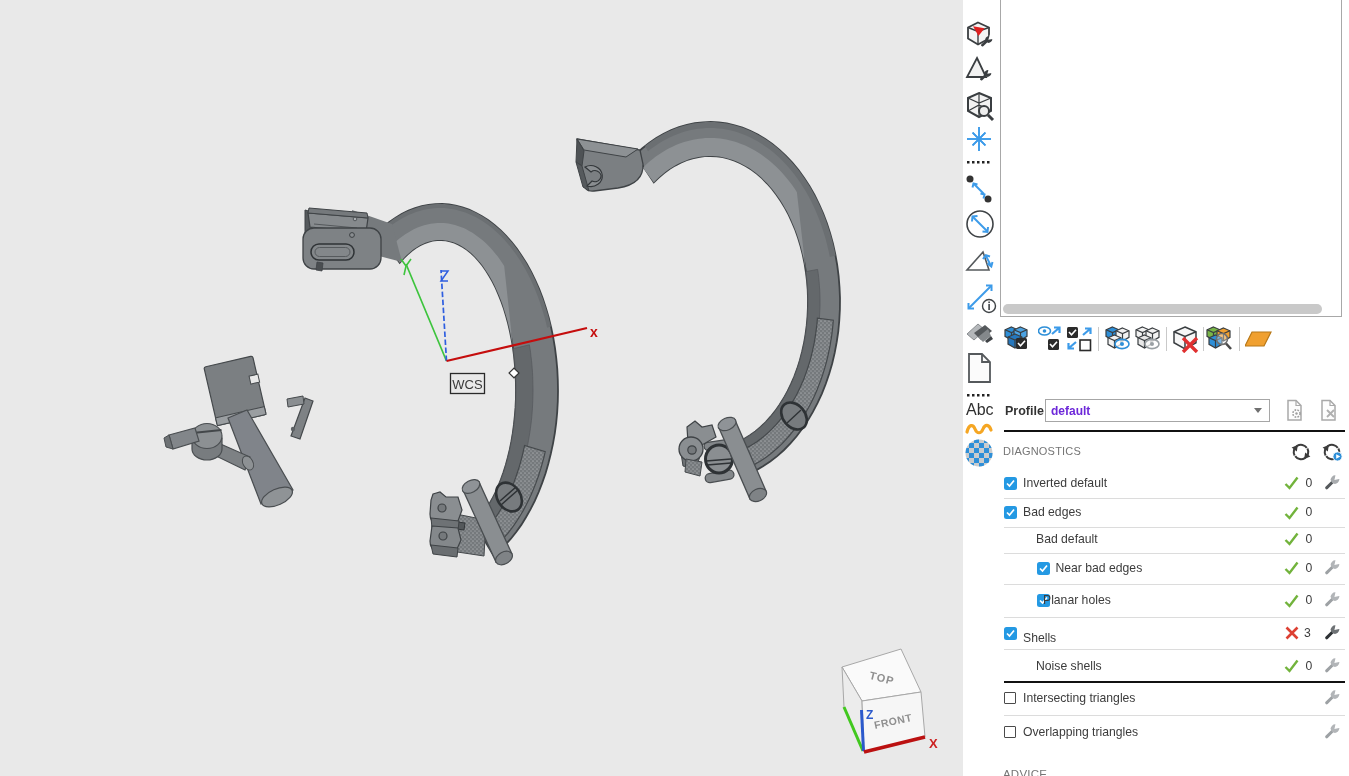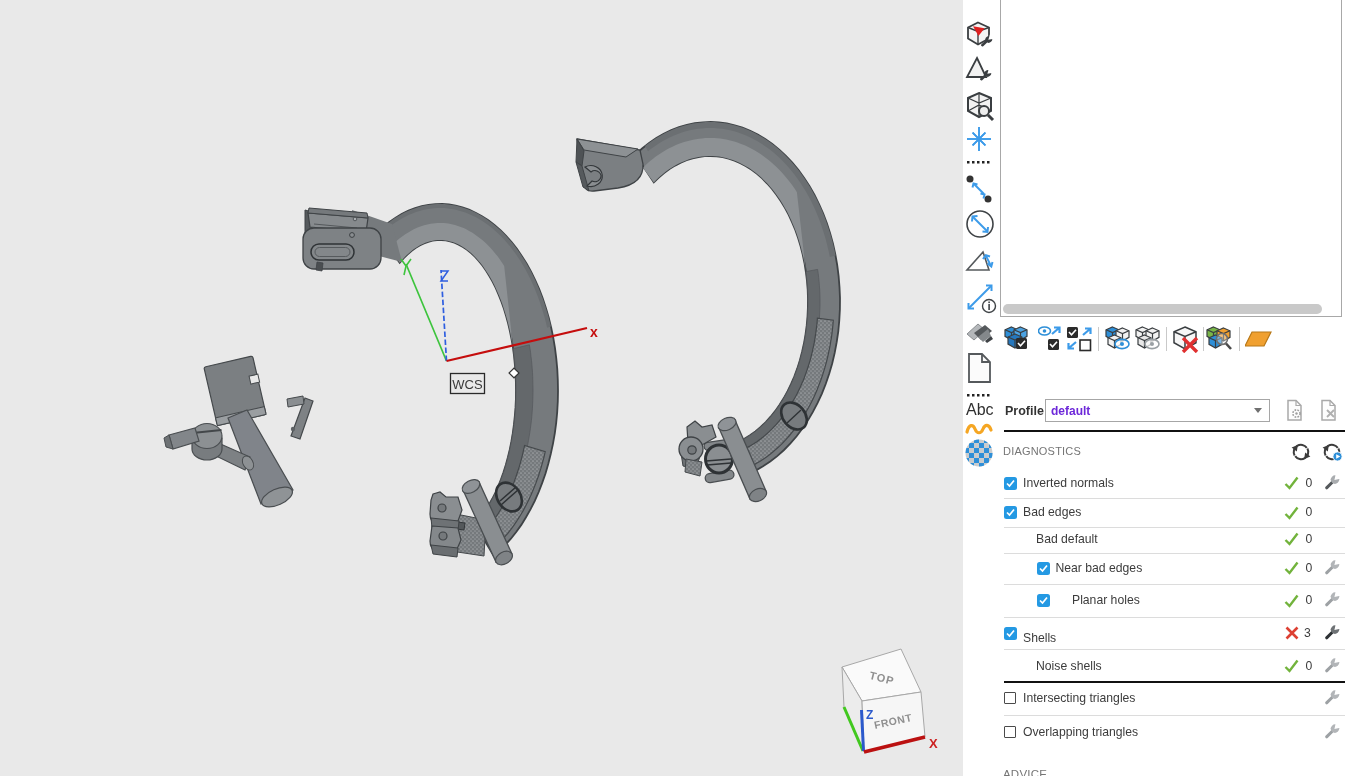--- a/index.html
+++ b/index.html
@@ -388,21 +388,21 @@
 <div class="rowsep" style="top:552.5px"></div>
 <div class="rowsep" style="top:583.5px"></div>
 <div class="rowsep" style="top:616.5px"></div>
 <div class="rowsep" style="top:649px"></div>
 <div class="rowsep" style="top:714.5px"></div>
 <div class="cb cbon" style="left:6px;top:476.5px">
       <svg class="cbcheck" width="9" height="9" xmlns="http://www.w3.org/2000/svg">
         <path d="M1,4.5 L3.5,7 L8,1.5" fill="none" stroke="#fff" stroke-width="1.7"></path>
       </svg>
     </div>
-<div class="rtext" style="left:25px;top:475.5px">Inverted normals</div>
+<div class="rtext" style="left:25px;top:475.5px">Inverted default</div>
 <svg style="position:absolute;left:286px;top:476px" width="15" height="14" xmlns="http://www.w3.org/2000/svg">
       <path d="M1.5,8 L5.5,12 L13.5,1.5" fill="none" stroke="#72b33c" stroke-width="2.4"></path>
     </svg>
 <div class="rtext" style="left:307.5px;top:475.5px">0</div>
 <svg style="position:absolute;left:324px;top:473.5px" width="20" height="20" xmlns="http://www.w3.org/2000/svg">
       <g transform="rotate(45 10 8.5)">
         <rect x="8.5" y="6" width="3" height="11.5" rx="1.4" fill="#55595c"></rect>
         <circle cx="10" cy="4.3" r="4.1" fill="#a9acaf"></circle>
         <path d="M6.1,-1 L10,5.1 L13.9,-1 Z" fill="#ffffff"></path>
       </g>
@@ -437,21 +437,21 @@
         <rect x="8.5" y="6" width="3" height="11.5" rx="1.4" fill="#9da1a4"></rect>
         <circle cx="10" cy="4.3" r="4.1" fill="#b2b5b8"></circle>
         <path d="M6.1,-1 L10,5.1 L13.9,-1 Z" fill="#ffffff"></path>
       </g>
     </svg>
 <div class="cb cbon" style="left:38.5px;top:594px">
       <svg class="cbcheck" width="9" height="9" xmlns="http://www.w3.org/2000/svg">
         <path d="M1,4.5 L3.5,7 L8,1.5" fill="none" stroke="#fff" stroke-width="1.7"></path>
       </svg>
     </div>
-<div class="rtext" style="left:74px;top:593px">Planar holes</div>
+<div class="rtext" style="left:45px;top:593px">Planar holes</div>
 <svg style="position:absolute;left:286px;top:593.5px" width="15" height="14" xmlns="http://www.w3.org/2000/svg">
       <path d="M1.5,8 L5.5,12 L13.5,1.5" fill="none" stroke="#72b33c" stroke-width="2.4"></path>
     </svg>
 <div class="rtext" style="left:307.5px;top:593px">0</div>
 <svg style="position:absolute;left:324px;top:591px" width="20" height="20" xmlns="http://www.w3.org/2000/svg">
       <g transform="rotate(45 10 8.5)">
         <rect x="8.5" y="6" width="3" height="11.5" rx="1.4" fill="#9da1a4"></rect>
         <circle cx="10" cy="4.3" r="4.1" fill="#b2b5b8"></circle>
         <path d="M6.1,-1 L10,5.1 L13.9,-1 Z" fill="#ffffff"></path>
       </g>

